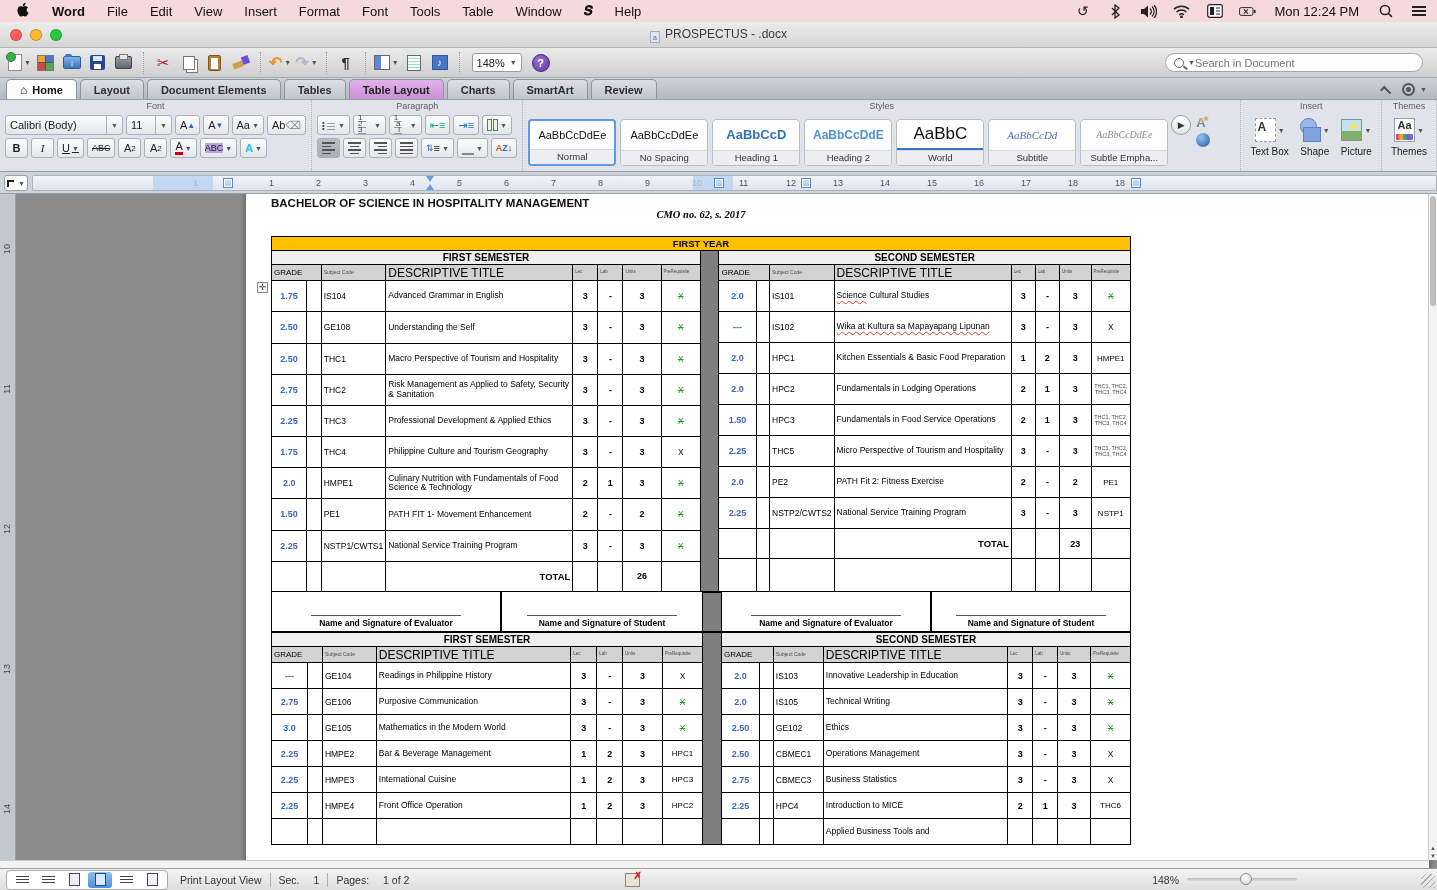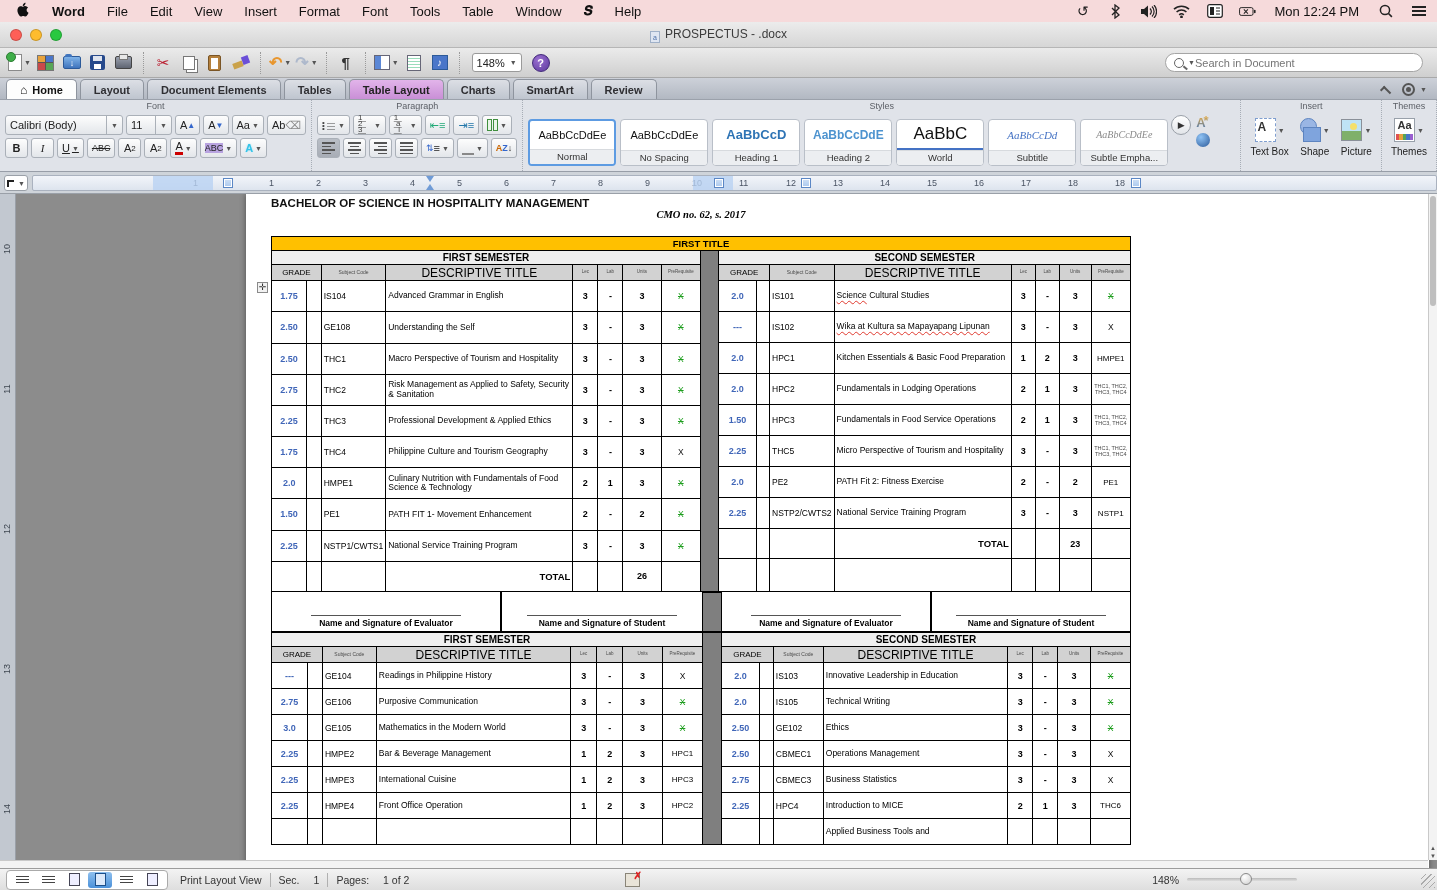--- a/index.html
+++ b/index.html
@@ -166,21 +166,21 @@
   .handle{position:absolute;left:-14px;top:88px;width:11px;height:11px;border:1px solid #8a8a8a;background:#f2f2f2;
     font-size:9px;line-height:9px;text-align:center;color:#333;}
   .year-banner{height:14px;background:#ffc000;border:1px solid #000;border-bottom:none;
     text-align:center;font-size:9.5px;font-weight:bold;line-height:13px;}
   .years{margin-top:16px;}
   .sem-row{display:flex;}
   .gutter{width:18px;background:#7f7f7f;border-top:1px solid #000;border-bottom:1px solid #000;}
   table.sem{border-collapse:collapse;table-layout:fixed;}
   table.sem td,table.sem th{border:1px solid #000;overflow:hidden;padding:0 2px;}
   .sem-title{height:14px;text-align:center;font-size:10px;font-weight:bold;background:#efefef;}
-  .colhead th{background:#d2d2d2;text-align:center;font-weight:normal;}
+  .colhead th{background:#d2d2d2;text-align:left;font-weight:normal;}
   .h-grade{font-size:8px;font-weight:bold;}
   .h-code{font-size:5px;color:#4a4a4a;line-height:1.1;}
   .h-title{font-size:12px;font-weight:bold;}
   .h-tiny{font-size:4.5px;color:#4a4a4a;line-height:1.1;}
   .colhead{height:16px;}
   tr.drow{height:31px;}
   .compact tr.drow{height:26px;}
   td.cg{color:#4066b8;font-weight:bold;font-size:9px;text-align:center;}
   td.cc{font-size:8.5px;}
   td.ct{font-size:8.5px;line-height:1.15;}
@@ -640,21 +640,21 @@
       <span class="vr-num" style="top: 470px;">13</span>
       <span class="vr-num" style="top: 610px;">14</span>
     </div>
 
   <div class="page">
     <div class="content">
       <div class="doc-title">BACHELOR OF SCIENCE IN HOSPITALITY MANAGEMENT</div>
       <div class="doc-sub">CMO no. 62, s. 2017</div>
       <div class="handle">✛</div>
       <div class="years" id="years">
-          <div class="year-banner">FIRST TITLE</div>
+          <div class="year-banner">FIRST YEAR</div>
           <div class="sem-row">
             <table class="sem">
               <colgroup>
                 <col style="width: 36px;">
                 <col style="width: 15px;">
                 <col style="width: 54px;">
                 <col style="width: 195px;">
                 <col style="width: 26px;">
                 <col style="width: 26px;">
                 <col style="width: 40px;">

